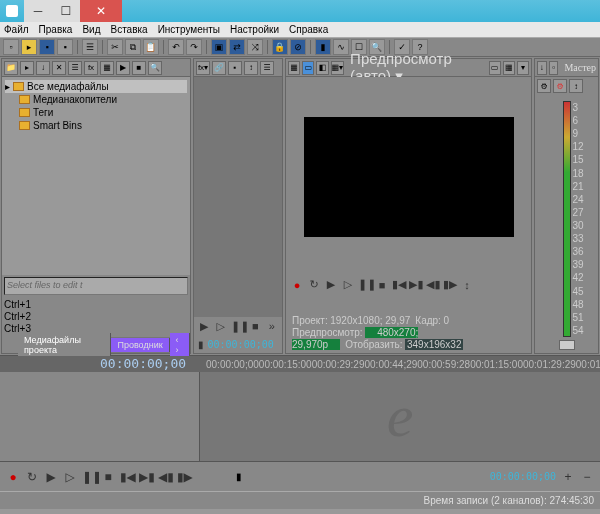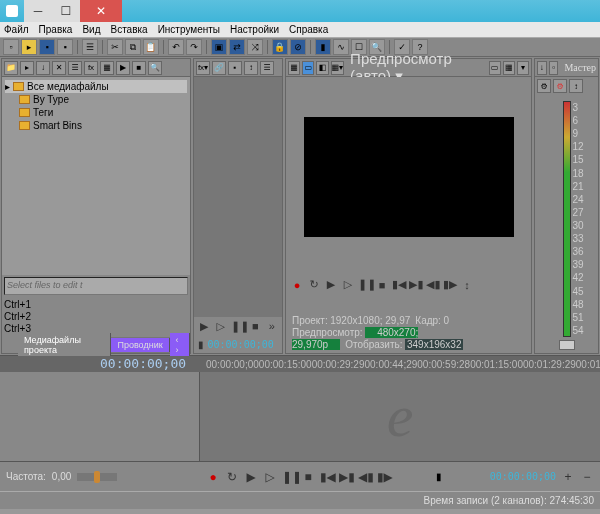--- a/index.html
+++ b/index.html
@@ -140,21 +140,21 @@
       <div class="mbtn">🔍</div>
     </div>
     <div class="tree">
       <div class="tree-item sel">
           <span>▸</span>
           <span class="fld"></span>
           <span>Все медиафайлы</span>
         </div>
       <div class="tree-item ind">
           <span class="fld"></span>
-          <span>By Type</span>
+          <span>Медианакопители</span>
         </div>
       <div class="tree-item ind">
           <span class="fld"></span>
           <span>Теги</span>
         </div>
       <div class="tree-item ind">
           <span class="fld"></span>
           <span>Smart Bins</span>
         </div>
     </div>
@@ -282,25 +282,20 @@
         <span>00:01:44:29</span>
     </div>
   </div>
   <div class="tl-body">
     <div class="tl-tracks"></div>
     <div class="tl-canvas">
         <span class="wm">e</span>
       </div>
   </div>
   <div class="tl-bottom">
-    <div class="rate">
-      <span>Частота:</span>
-      <span>0,00</span>
-      <div class="scrub"></div>
-    </div>
     <div class="tl-transport">
       <span class="pbtn rec">●</span>
       <span class="pbtn">↻</span>
       <span class="pbtn">▶</span>
       <span class="pbtn">▷</span>
       <span class="pbtn">❚❚</span>
       <span class="pbtn">■</span>
       <span class="pbtn">▮◀</span>
       <span class="pbtn">▶▮</span>
       <span class="pbtn">◀▮</span>

